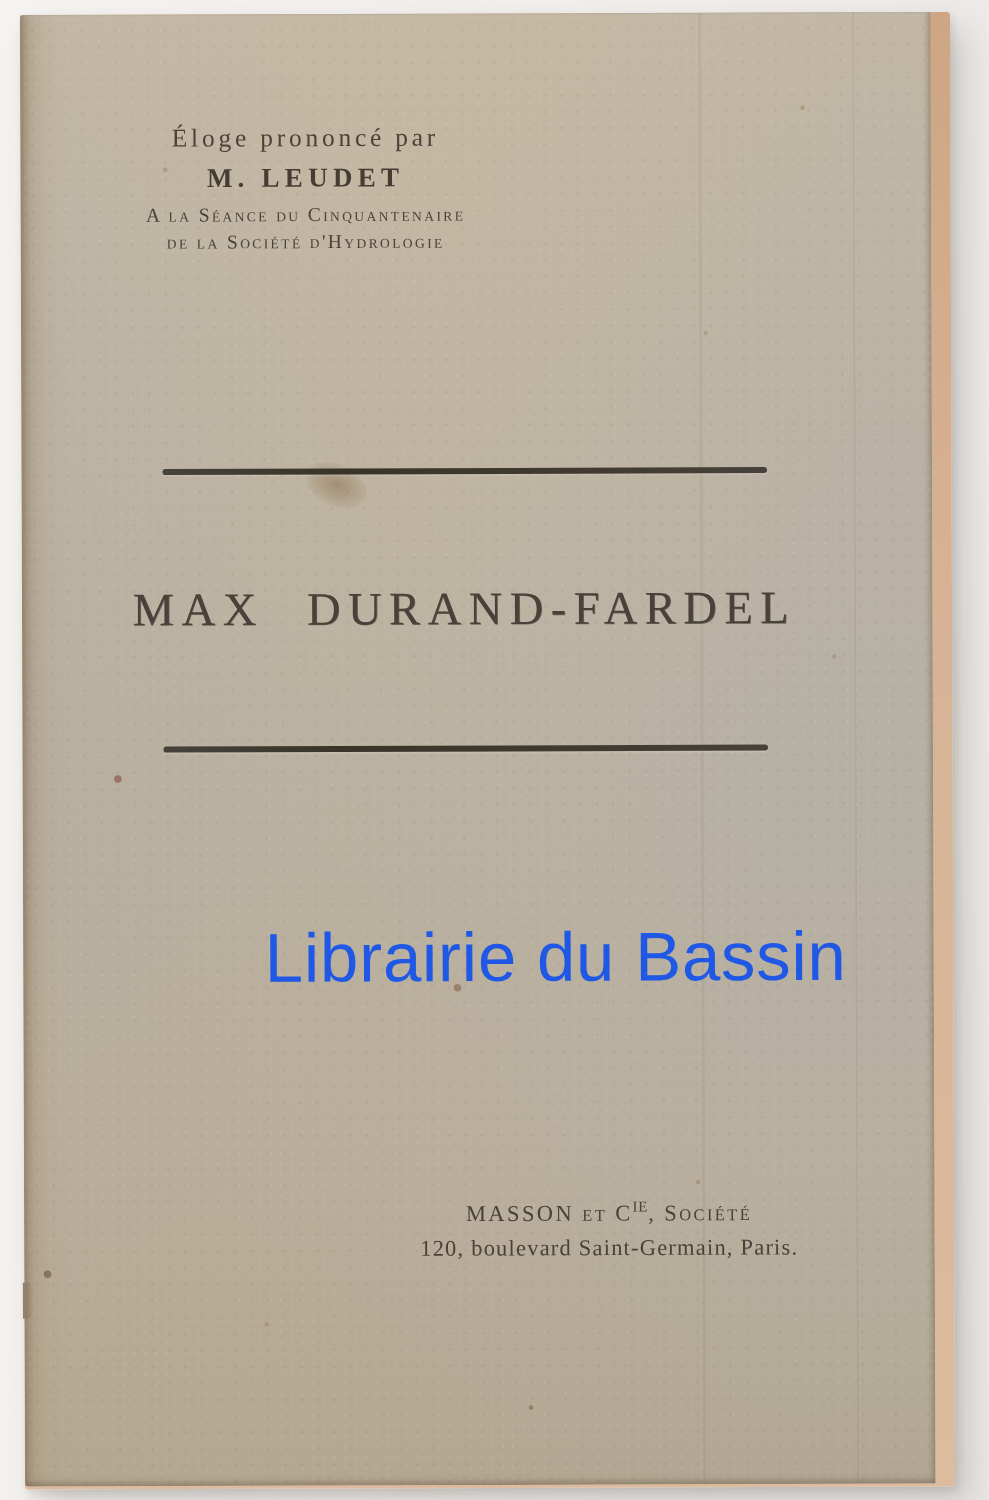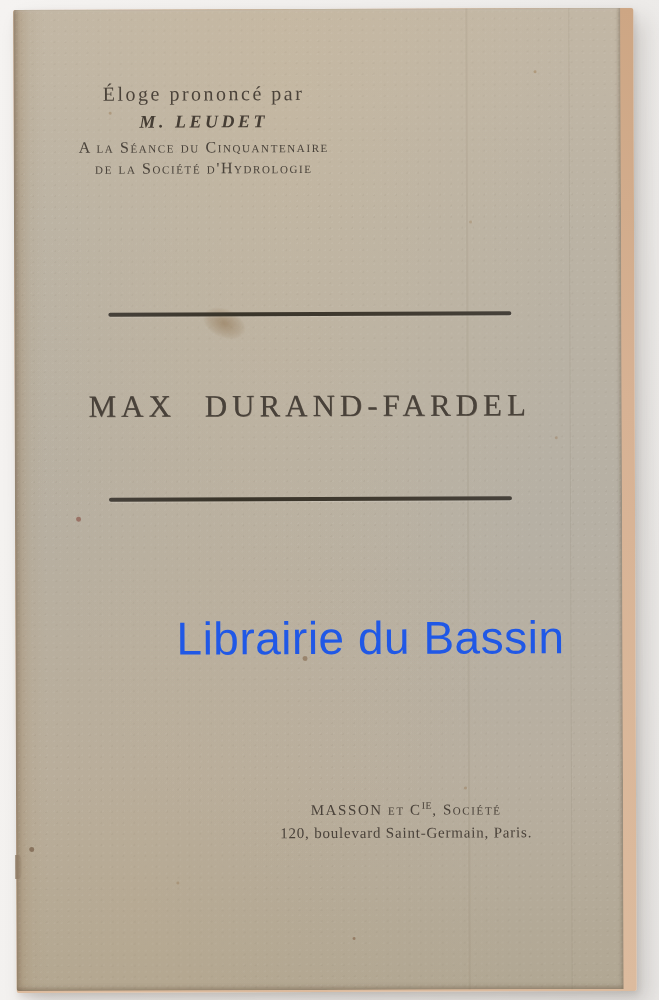--- a/index.html
+++ b/index.html
@@ -69,23 +69,23 @@
   .notch{
     position:absolute;left:-1px;top:845px;width:7px;height:24px;
     background:linear-gradient(90deg,#8e7a64,rgba(142,122,100,0));
     border-radius:0 60% 60% 0;
   }
   
   .header-block{
     position:absolute;left:60px;top:74px;width:260px;text-align:center;
     color:#4b433a;
   }
-  .header-line1{font-size:20px;letter-spacing:2.5px;line-height:1;}
-  .author-name{font-size:18px;font-weight:bold;letter-spacing:3.5px;line-height:1;margin-top:9px;color:#453d34;font-style:italic;}
-  .header-sc{font-variant:small-caps;font-size:16px;letter-spacing:1.6px;line-height:1;margin-top:9px;color:#49423a;}
+  .header-line1{font-size:17px;letter-spacing:2.5px;line-height:1;}
+  .author-name{font-size:18px;font-weight:bold;letter-spacing:3.5px;line-height:1;margin-top:9px;color:#453d34;}
+  .header-sc{font-variant:small-caps;font-size:13px;letter-spacing:1.6px;line-height:1;margin-top:9px;color:#49423a;}
   .header-sc + .header-sc{margin-top:5px;}
   .rule{
     position:absolute;left:94px;width:403px;height:4px;
     background:linear-gradient(90deg,#46413a,#393429 30%,#403a30 70%,#46413a);
     border-radius:2px;box-shadow:0 1px 1px rgba(255,255,255,0.18);
   }
   .rule-top{top:303px;}
   .rule-bottom{top:488px;}
   .title{
     position:absolute;left:45px;top:381px;width:500px;margin:0;text-align:center;

